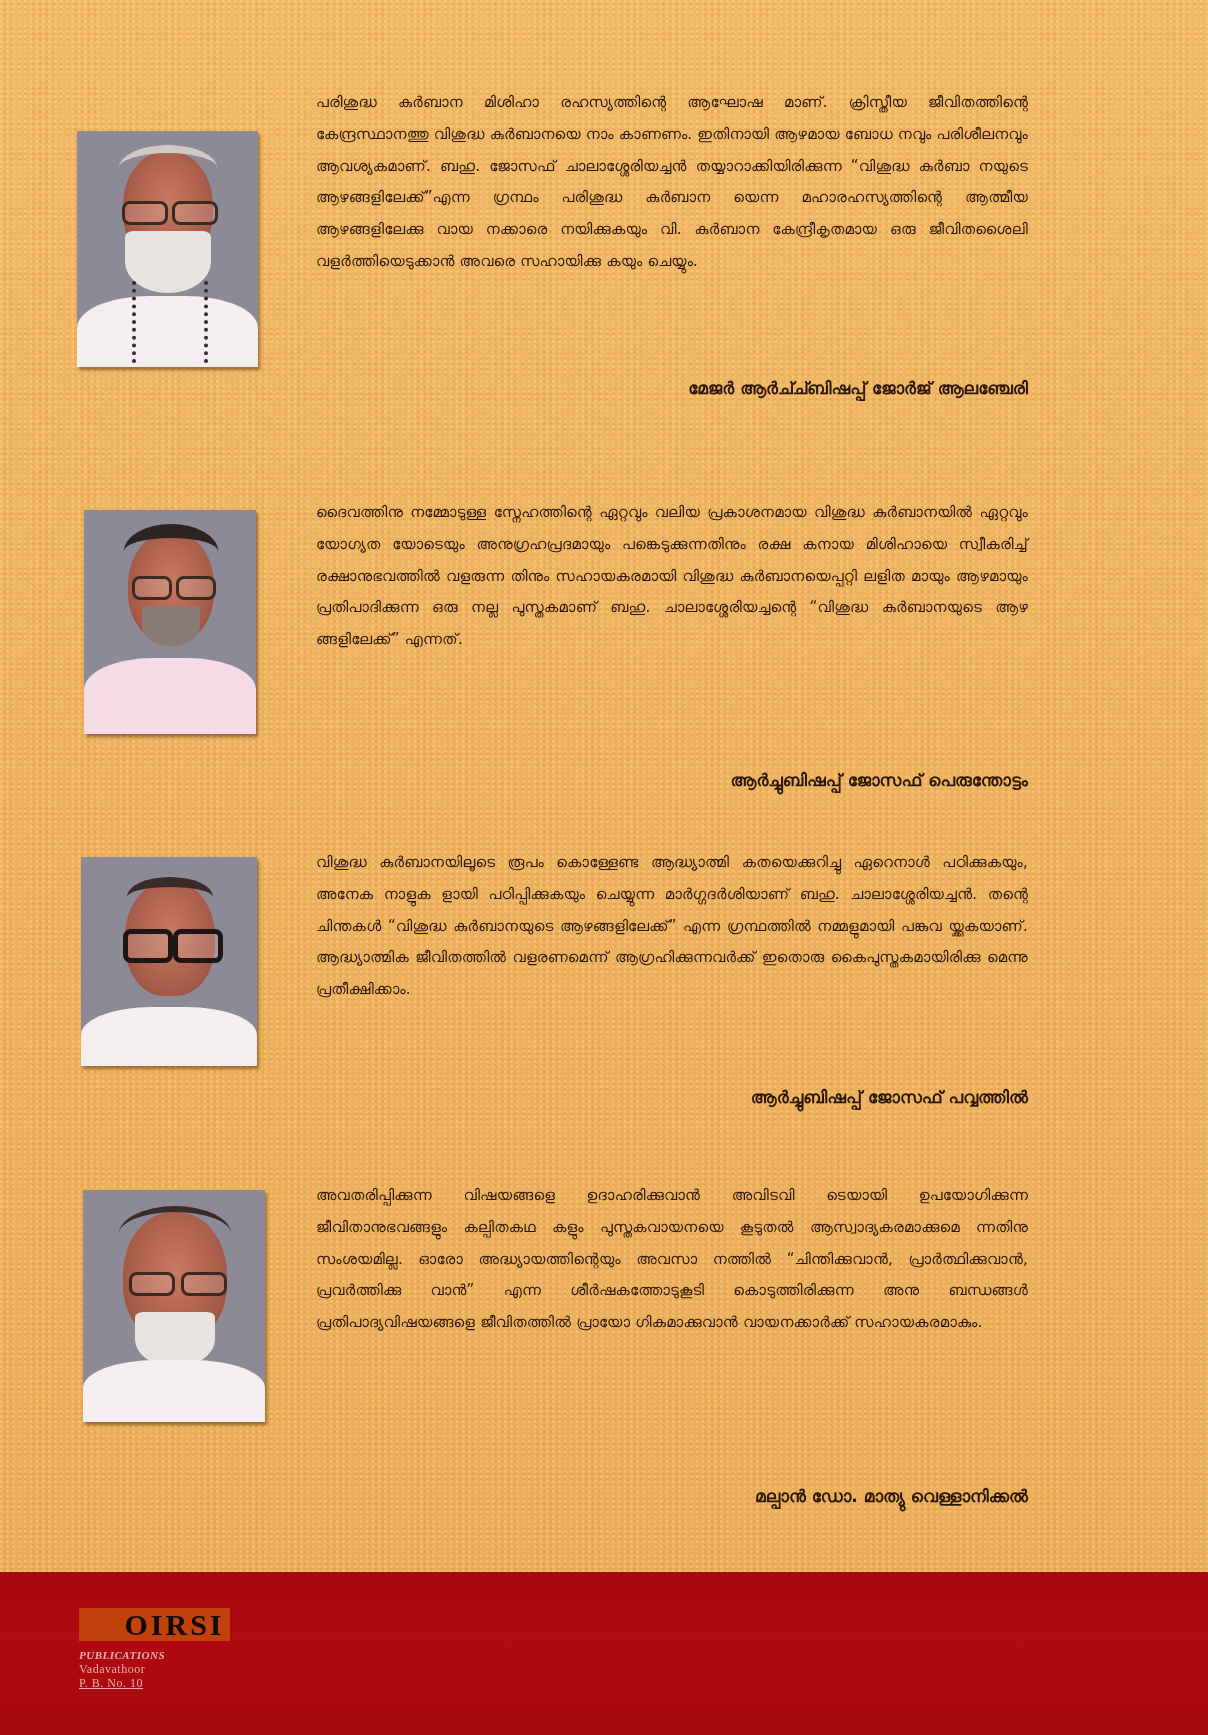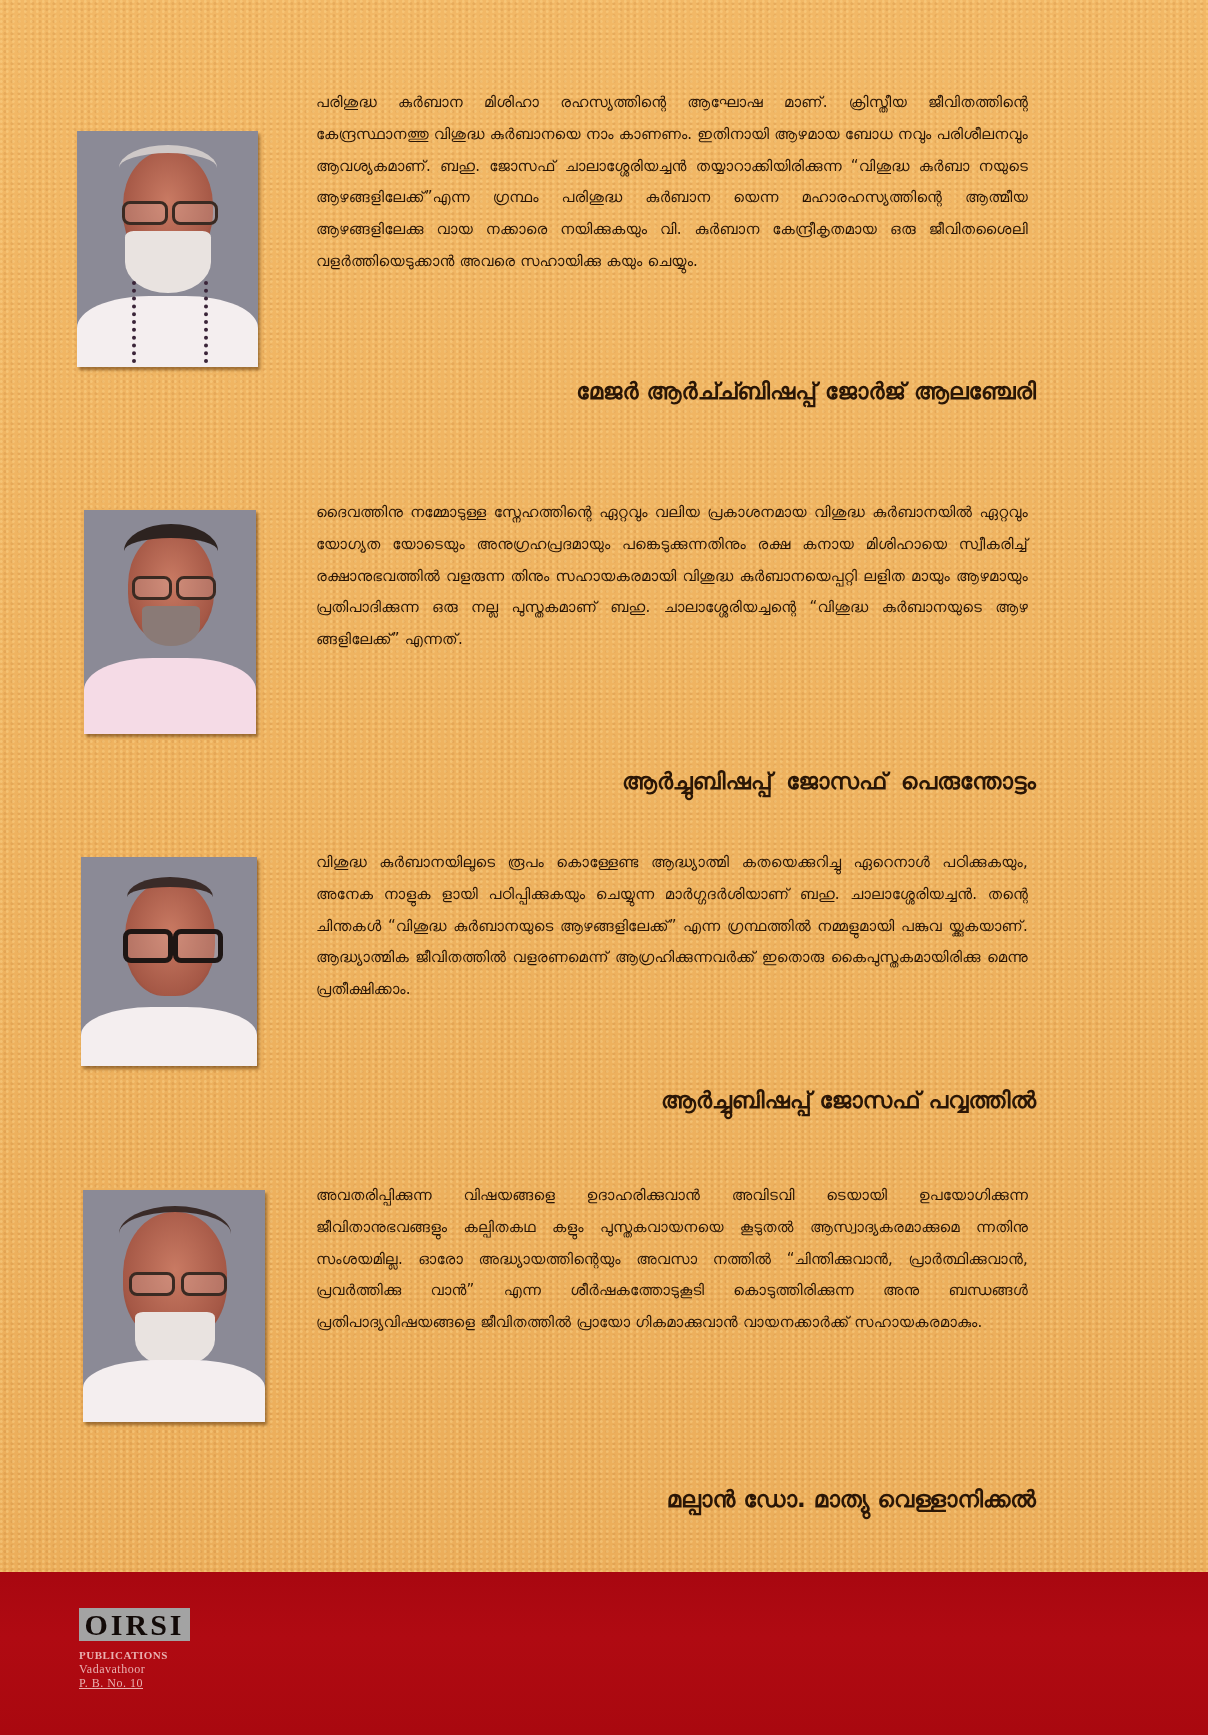--- a/index.html
+++ b/index.html
@@ -31,31 +31,31 @@
     position:absolute; left:0; right:0; bottom:0; background:#f4eeef;
     border-radius:40% 40% 0 0;
   }
   .photo .chain { position:absolute; border-left:4px dotted #3a2438; border-right:4px dotted #3a2438; border-bottom:0; }
   .para {
     position:absolute; left:316px; width:712px;
     font-size:15px; line-height:31.8px; text-align:justify;
     letter-spacing:0.2px;
   }
   .sign {
-    position:absolute; right:172px; font-size:23px; font-weight:bold; text-align:right;
+    position:absolute; right:180px; font-size:17px; font-weight:bold; text-align:right;
   }
   .band {
     position:absolute; left:0; top:1572px; width:1208px; height:163px;
     background:linear-gradient(180deg, #a80710 0%, #b00a12 40%, #a9080f 100%);
   }
   .logo-box {
     position:absolute; left:79px; top:1608px; width:111px; height:33px;
-    background:#a3a3a3; color:#120a08;
+    background:#c2410c; color:#120a08;
     font-family:"Liberation Serif", serif; font-weight:bold; font-size:30px;
-    letter-spacing:3px; line-height:33px; text-align:center;
+    letter-spacing:3px; line-height:33px; text-align:center;padding-left:40px;
   }
   .pub {
     position:absolute; left:79px; font-family:"Liberation Serif", serif;
     color:#e9b0b0; font-size:12px; line-height:14px; letter-spacing:0.5px;
   }
 </style>
 </head>
 <body>
 
 <div class="section">
@@ -75,21 +75,21 @@
 <div class="section">
   <div class="photo" style="left:84px; top:510px; width:172px; height:224px;">
     <div class="head" style="left:44px; top:22px; width:86px; height:110px;"></div>
     <div class="hair" style="left:40px; top:14px; width:94px; height:40px; border-top:14px solid #2d2320;"></div>
     <div class="glasses" style="left:48px; top:66px; width:34px;"></div>
     <div class="glasses" style="left:92px; top:66px; width:34px;"></div>
     <div class="beard" style="left:58px; top:96px; width:58px; height:40px; background:#8a7a76;"></div>
     <div class="robe" style="top:148px; height:80px; background:#f5dbe6;"></div>
   </div>
   <p class="para" style="top:497px; margin:0;">ദൈവത്തിനു നമ്മോടുള്ള സ്നേഹത്തിന്റെ ഏറ്റവും വലിയ പ്രകാശനമായ വിശുദ്ധ കുർബാനയിൽ ഏറ്റവും യോഗ്യത യോടെയും അനുഗ്രഹപ്രദമായും പങ്കെടുക്കുന്നതിനും രക്ഷ കനായ മിശിഹായെ സ്വീകരിച്ച് രക്ഷാനുഭവത്തിൽ വളരുന്ന തിനും സഹായകരമായി വിശുദ്ധ കുർബാനയെപ്പറ്റി ലളിത മായും ആഴമായും പ്രതിപാദിക്കുന്ന ഒരു നല്ല പുസ്തകമാണ് ബഹു. ചാലാശ്ശേരിയച്ചന്റെ “വിശുദ്ധ കുർബാനയുടെ ആഴ ങ്ങളിലേക്ക്” എന്നത്.</p>
-  <div class="sign" style="top:770px;font-family:Liberation Mono, monospace;">ആർച്ചുബിഷപ്പ് ജോസഫ് പെരുന്തോട്ടം</div>
+  <div class="sign" style="top:770px;">ആർച്ചുബിഷപ്പ് ജോസഫ് പെരുന്തോട്ടം</div>
 </div>
 
 <div class="section">
   <div class="photo" style="left:81px; top:857px; width:176px; height:209px;">
     <div class="head" style="left:44px; top:24px; width:90px; height:115px;"></div>
     <div class="hair" style="left:46px; top:20px; width:86px; height:30px; border-top:10px solid #3a2b28;"></div>
     <div class="glasses" style="left:42px; top:72px; width:40px; height:24px; border-width:5px; border-color:#1e1614;"></div>
     <div class="glasses" style="left:92px; top:72px; width:40px; height:24px; border-width:5px; border-color:#1e1614;"></div>
     <div class="robe" style="top:150px; height:70px;"></div>
   </div>
@@ -105,16 +105,16 @@
     <div class="glasses" style="left:98px; top:82px; width:40px;"></div>
     <div class="beard" style="left:52px; top:122px; width:80px; height:55px;"></div>
     <div class="robe" style="top:170px; height:70px;"></div>
   </div>
   <p class="para" style="top:1180px; margin:0;">അവതരിപ്പിക്കുന്ന വിഷയങ്ങളെ ഉദാഹരിക്കുവാൻ അവിടവി ടെയായി ഉപയോഗിക്കുന്ന ജീവിതാനുഭവങ്ങളും കല്പിതകഥ കളും പുസ്തകവായനയെ കൂടുതൽ ആസ്വാദ്യകരമാക്കുമെ ന്നതിനു സംശയമില്ല. ഓരോ അദ്ധ്യായത്തിന്റെയും അവസാ നത്തിൽ “ചിന്തിക്കുവാൻ, പ്രാർത്ഥിക്കുവാൻ, പ്രവർത്തിക്കു വാൻ” എന്ന ശീർഷകത്തോടുകൂടി കൊടുത്തിരിക്കുന്ന അനു ബന്ധങ്ങൾ പ്രതിപാദ്യവിഷയങ്ങളെ ജീവിതത്തിൽ പ്രായോ ഗികമാക്കുവാൻ വായനക്കാർക്ക് സഹായകരമാകും.</p>
   <div class="sign" style="top:1459px;margin-top:27px;">മല്പാൻ ഡോ. മാത്യു വെള്ളാനിക്കൽ</div>
 </div>
 
 <div class="band"></div>
 <div class="logo-box">OIRSI</div>
-<div class="pub" style="top:1648px; font-weight:bold; font-size:11px;">PUBLICATIONS</div>
+<div class="pub" style="top:1648px; font-weight:bold; font-size:11px;font-style:italic;">PUBLICATIONS</div>
 <div class="pub" style="top:1662px;">Vadavathoor</div>
 <div class="pub" style="top:1676px;text-decoration:underline;">P. B. No. 10</div>
 <div class="pub" style="top:1766px; letter-spacing:2px;">Kottayam</div>
 
 </body></html>

